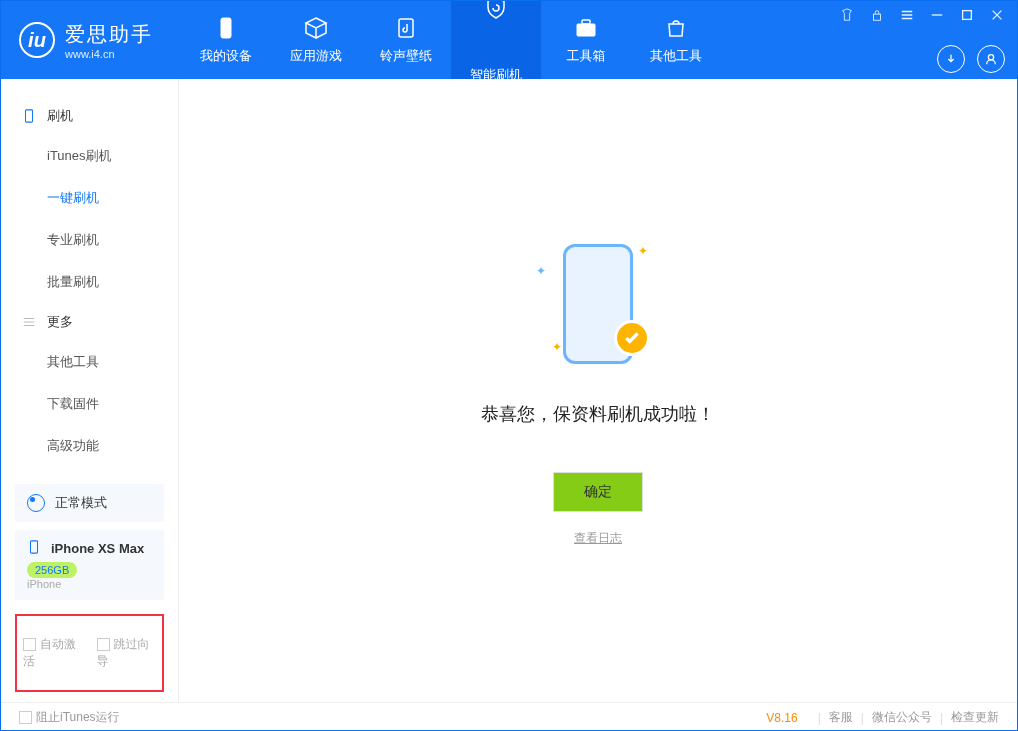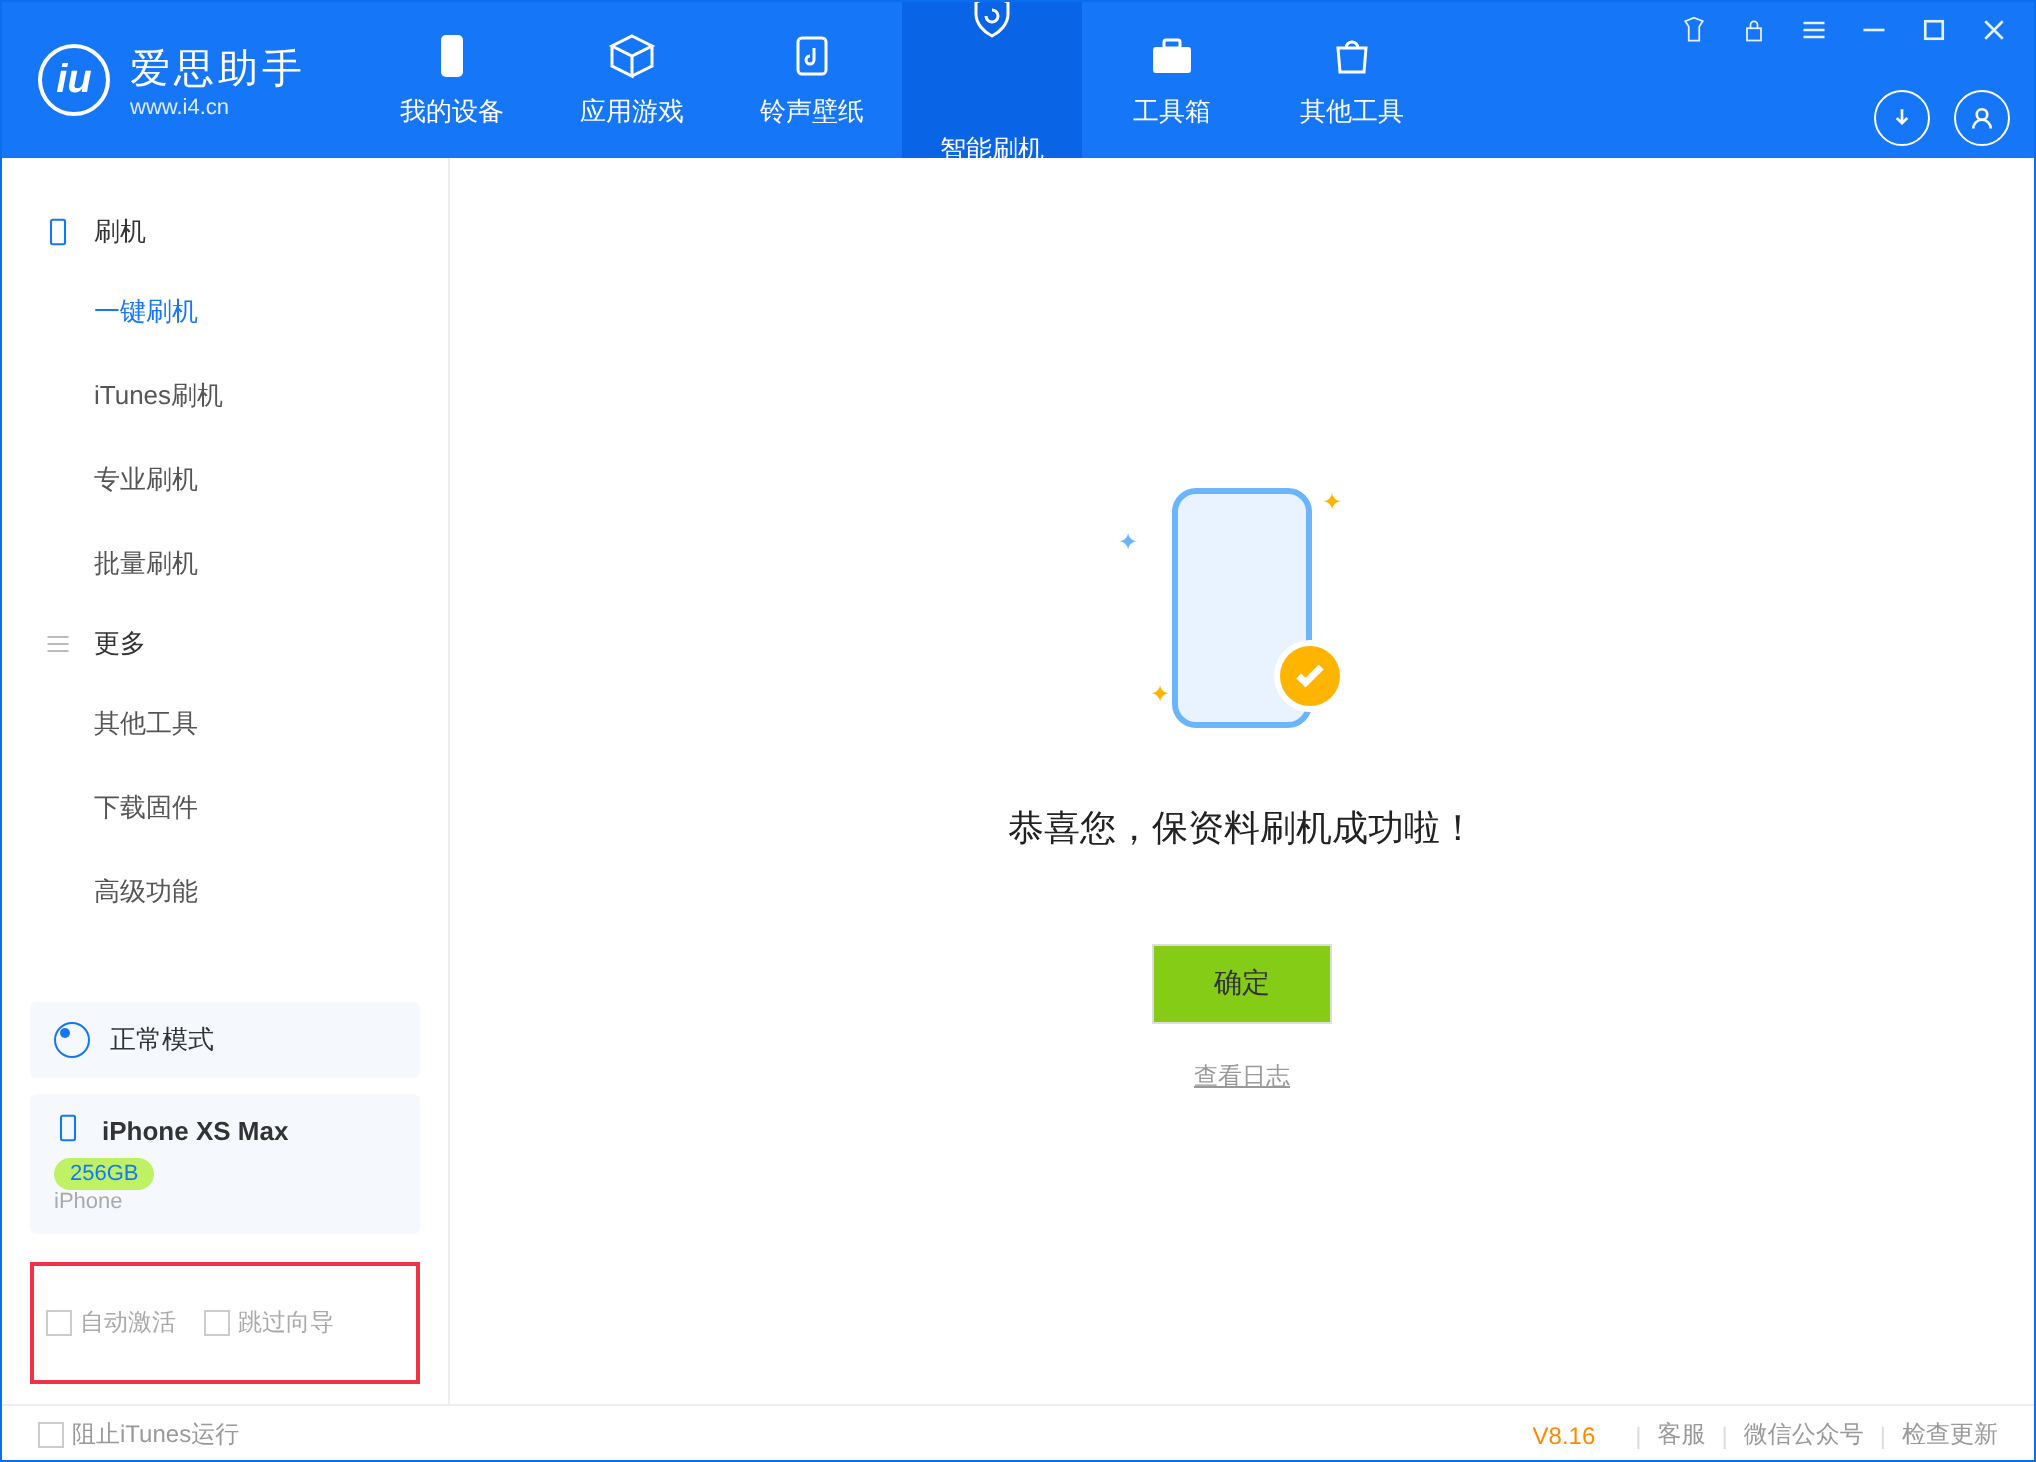--- a/index.html
+++ b/index.html
@@ -20,21 +20,21 @@
 
 .header-right { position: absolute; right: 12px; top: 0; height: 78px; display: flex; flex-direction: column; align-items: flex-end; justify-content: space-between; padding: 6px 0; }
 .win-controls { display: flex; gap: 14px; color: #fff; font-size: 14px; }
 .win-btn { cursor: pointer; opacity: 0.9; width: 16px; height: 16px; display: flex; align-items: center; justify-content: center; }
 .win-btn svg { stroke: #fff; fill: none; }
 .user-icons { display: flex; gap: 12px; color: #fff; }
 .circ-icon { width: 28px; height: 28px; border: 1.5px solid #fff; border-radius: 50%; display: flex; align-items: center; justify-content: center; cursor: pointer; }
 .circ-icon svg { stroke: #fff; fill: none; }
 
 .body-area { display: flex; height: 623px; }
-.sidebar { width: 224px; border-right: 1px solid #eee; background: #fff; padding-top: 18px; font-size: 13px; color: #333; display: flex; flex-direction: column; justify-content: center; }
+.sidebar { width: 178px; border-right: 1px solid #eee; background: #fff; padding-top: 18px; font-size: 13px; color: #333; display: flex; flex-direction: column; justify-content: center; }
 .side-group { padding: 10px 20px; display: flex; align-items: center; color: #333; font-weight: 500; }
 .side-group .gicon { width: 16px; height: 16px; margin-right: 10px; display: flex; align-items: center; justify-content: center; }
 .side-item { padding: 12px 20px 12px 46px; cursor: pointer; color: #555; }
 .side-item.active { color: #1577f7; }
 .side-spacer { flex: 1; }
 
 .mode-box { margin: 6px 14px; background: #f5f8fc; border-radius: 3px; padding: 10px 12px; display: flex; align-items: center; font-size: 13px; color: #333; }
 .mode-box .dot { width: 18px; height: 18px; border: 1.5px solid #1577f7; border-radius: 50%; margin-right: 10px; position: relative; }
 .mode-box .dot::after { content: ""; position: absolute; width: 5px; height: 5px; border-radius: 50%; background: #1577f7; top: 2px; left: 2px; }
 
@@ -186,22 +186,22 @@
 <div class="body-area">
   <div class="sidebar">
     <div class="side-group">
       <span class="gicon">
           <svg viewBox="0 0 16 16" width="14" height="14">
             <rect x="4" y="1" width="8" height="14" rx="1" fill="none" stroke="#1577f7" stroke-width="1.2"></rect>
           </svg>
         </span>
       <span>刷机</span>
     </div>
+    <div class="side-item">iTunes刷机</div>
     <div class="side-item active">一键刷机</div>
-    <div class="side-item">iTunes刷机</div>
     <div class="side-item">专业刷机</div>
     <div class="side-item">批量刷机</div>
 
     <div class="side-group">
       <span class="gicon">
           <svg viewBox="0 0 16 16" width="14" height="14">
             <path d="M2 4 h12 M2 8 h12 M2 12 h12" stroke="#bbb" stroke-width="1.2"></path>
           </svg>
         </span>
       <span>更多</span>

